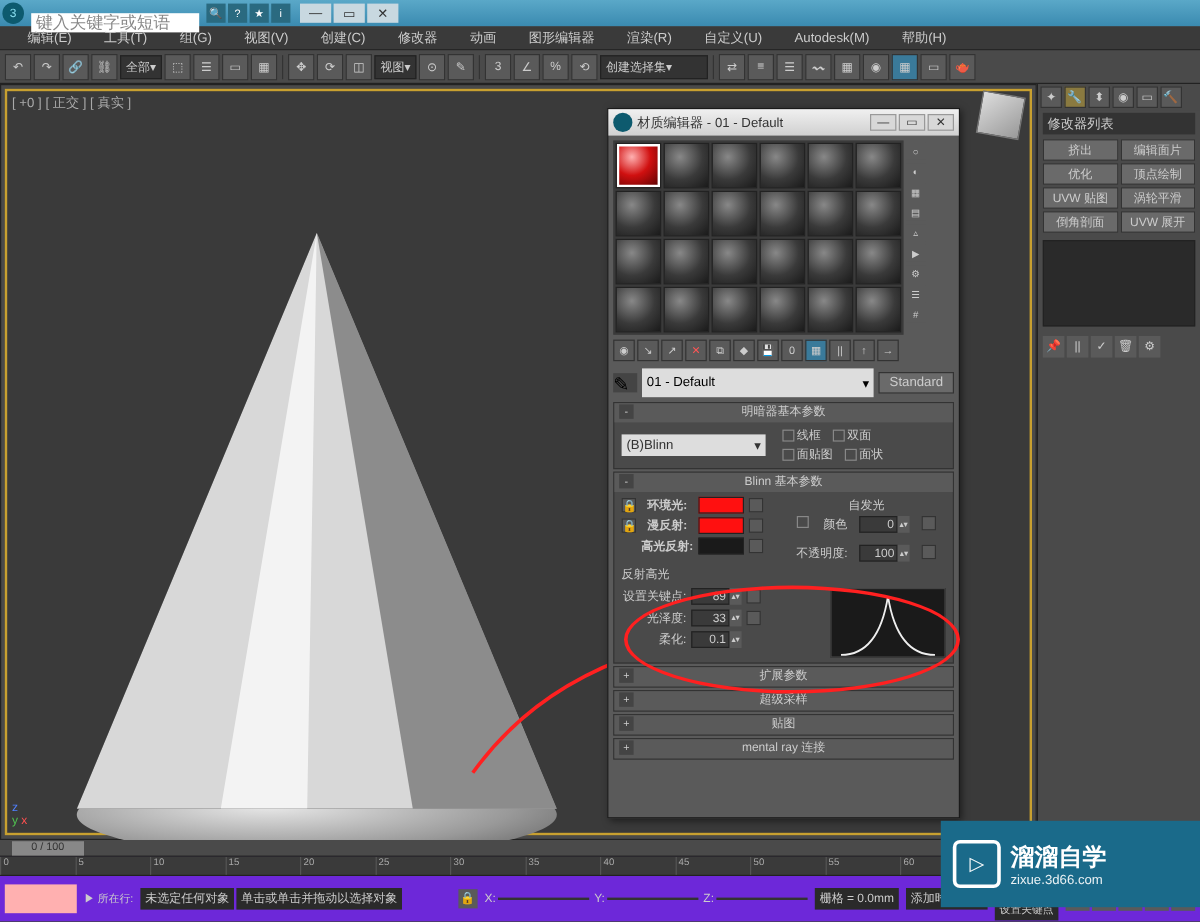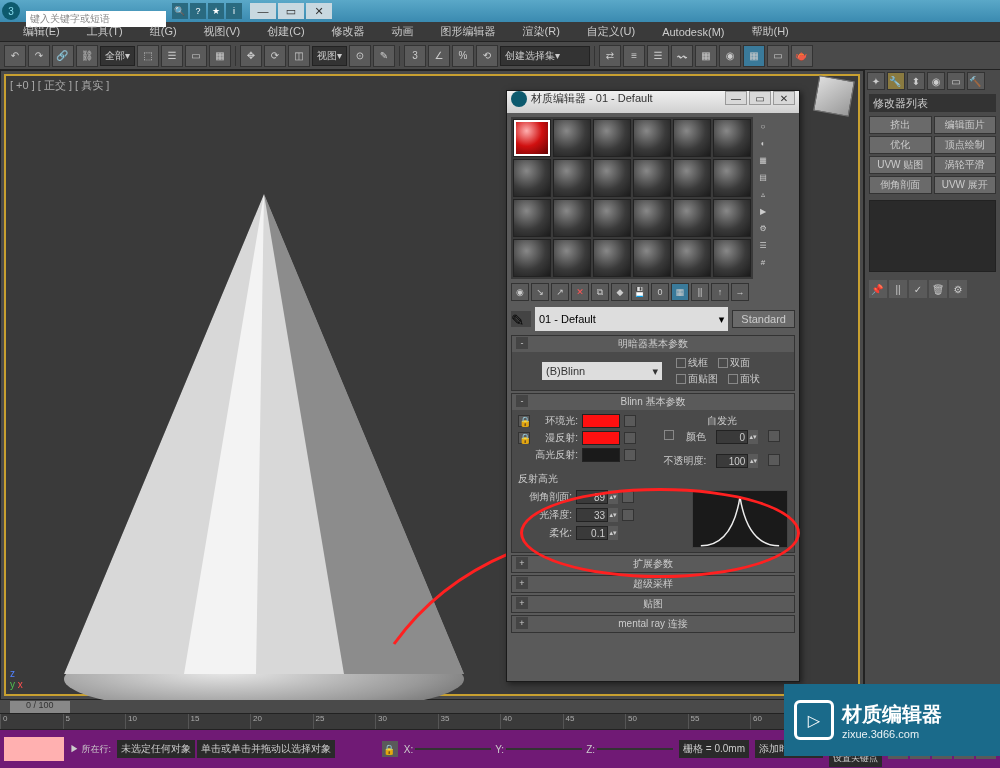--- a/index.html
+++ b/index.html
@@ -2,21 +2,21 @@
 <html><head>
 <meta charset="utf-8">
 <style>
 * { box-sizing: border-box; margin: 0; padding: 0; font-family: "Microsoft YaHei", Arial, sans-serif; }
 body { width: 1000px; height: 768px; background: #4a4a4a; overflow: hidden; position: relative; }
 
 
 .title-bar { height: 22px; background: linear-gradient(#5aa8c8, #3a8ab0); display: flex; align-items: center; padding: 0 2px; color: #fff; font-size: 11px; }
 .title-bar .logo { width: 18px; height: 18px; background: #0d5a6e; border-radius: 50%; margin-right: 6px; display:flex;align-items:center;justify-content:center;color:#8de;font-size:10px;}
 .title-bar .title-text { flex: 1; text-align: center; }
-.title-bar .search-box { width: 140px; height: 16px; background: #fff; font-size:10px; color:#888; padding:0 4px; display:flex;align-items:center;margin-top:16px;}
+.title-bar .search-box { width: 140px; height: 16px; background: #fff; font-size:14px; color:#888; padding:0 4px; display:flex;align-items:center;margin-top:16px;}
 .title-bar .tb-icons { display:flex; gap:2px; margin-left:6px;}
 .title-bar .tb-icons span { width:16px;height:16px; background:#2a6a80; font-size:9px;display:flex;align-items:center;justify-content:center;}
 .title-bar .win-controls { display:flex; gap:2px; margin-left:8px;}
 .title-bar .win-controls span { width:26px;height:16px; background:#c8d8e0;color:#333;font-size:11px;display:flex;align-items:center;justify-content:center;}
 
 
 .menu-bar { height: 20px; background: #3a3a3a; display: flex; align-items: center; padding: 0 4px; color: #ccc; font-size: 11px; gap: 4px; border-bottom:1px solid #222;}
 .menu-bar span { padding: 0 4px; margin-left: 15px; }
 
 
@@ -48,21 +48,21 @@
 .cmd-tabs span.active{background:#8a7a40;}
 .cmd-drop { margin:2px 4px; height:18px; background:#333; color:#ccc; font-size:11px; padding:0 4px; display:flex;align-items:center;}
 .cmd-btns { display:grid; grid-template-columns:1fr 1fr; gap:2px; padding:0 4px; margin-top:4px;}
 .cmd-btns button{ height:18px; background:#6a6a6a; border:1px solid #333; color:#ccc; font-size:10px;}
 .cmd-preview { margin:6px 4px; height:72px; background:#2a2a2a; border:1px solid #222;}
 .cmd-row-icons { display:flex; gap:2px; padding:2px 4px;}
 .cmd-row-icons span{width:18px;height:18px;background:#5a5a5a;font-size:10px;color:#ccc;display:flex;align-items:center;justify-content:center;}
 
 
 .mat-editor { position:absolute; left:506px; top:90px; width:294px; height:592px; background:#5a5a5a; border:1px solid #1a1a1a; box-shadow:2px 2px 6px rgba(0,0,0,0.5);}
-.mat-title { height:22px; background:linear-gradient(#f0f0f0,#d0d0d0); display:flex; padding:0 4px; font-size:11px; color:#333;}
+.mat-title { height:22px; background:linear-gradient(#f0f0f0,#d0d0d0); display:flex; align-items:center; padding:0 4px; font-size:11px; color:#333;}
 .mat-title .icon{width:16px;height:16px;background:#0d5a6e;border-radius:50%;margin-right:4px;}
 .mat-title .spacer{flex:1;}
 .mat-title .wbtn{width:22px;height:14px;background:#d8d8d8;margin-left:2px;border:1px solid #999;font-size:10px;display:flex;align-items:center;justify-content:center;}
 .mat-menu { height:18px; background:#f0f0f0; display:flex; gap:4px; padding:0 6px; font-size:11px; color:#333; align-items:center;}
 .mat-body { padding:4px; }
 .slot-area { display:flex; gap:2px;}
 .slot-grid { display:grid; grid-template-columns:repeat(6,38px); grid-template-rows:repeat(4,38px); gap:2px; background:#3a3a3a; padding:2px;}
 .slot { background:radial-gradient(circle at 35% 30%, #888 0%, #3a3a3a 55%, #1a1a1a 100%); border:1px solid #222;}
 .slot.active{ box-shadow: 0 0 0 2px #fff inset; background:radial-gradient(circle at 35% 30%, #ffb0b0 0%, #d01010 45%, #500000 100%);}
 .slot-side { width:16px; display:flex; flex-direction:column; gap:3px; padding-top:2px;}
@@ -71,48 +71,48 @@
 .mat-tool-row span{width:18px;height:18px;background:#5a5a5a;font-size:9px;color:#ccc;display:flex;align-items:center;justify-content:center;border:1px solid #333;}
 .mat-tool-row span.hl{background:#3a7a9a;}
 .mat-name-row { display:flex; gap:4px; align-items:center; padding:2px 0;}
 .mat-name-row .picker{width:20px;height:16px;background:#444;}
 .mat-name-row .field{flex:1;height:18px;background:#ddd;font-size:11px;padding:12px 4px;display:flex;align-items:center;}
 .mat-name-row .type-btn{height:18px;padding:0 8px;background:#6a6a6a;color:#ccc;font-size:11px;display:flex;align-items:center;border:1px solid #333;}
 .rollout { margin-top:2px; background:#4a4a4a; border:1px solid #333;}
 .rollout-head { height:16px; background:#5a5a5a; color:#ccc; font-size:10px; text-align:center; line-height:16px; position:relative;}
 .rollout-head .tog{position:absolute;left:4px;top:1px;width:12px;height:12px;background:#444;font-size:9px;color:#ccc;display:flex;align-items:center;justify-content:center;}
 .rollout-body { padding:4px 6px; color:#ccc; font-size:10px;}
-.shader-row { display:flex; align-items:center; gap:6px;margin-left:24px;}
+.shader-row { display:flex; align-items:center; gap:6px;}
 .shader-row .combo{height:18px;background:#ddd;color:#333;padding:0 4px;width:120px;font-size:11px;display:flex;align-items:center;}
 .chk-col { display:flex; flex-direction:column; gap:2px; margin-left:8px;}
 .chk-row { display:flex; gap:10px;}
 .chk{width:10px;height:10px;border:1px solid #888;display:inline-block;margin-right:2px;vertical-align:middle;}
 .blinn-body { display:flex; gap:6px;}
 .color-col { flex:1;}
 .color-row{display:flex;align-items:center;gap:4px;margin-bottom:3px;}
-.color-row label{width:44px;text-align:right;}
+.color-row label{width:44px;text-align:center;font-weight:bold;}
 .swatch{width:38px;height:14px;background:#ff1010;border:1px solid #222;}
 .swatch.dark{background:#1a1a1a;}
 .mini{width:12px;height:12px;background:#5a5a5a;border:1px solid #333;}
 .side-col{flex:1;}
 .spinner{display:inline-flex;align-items:center;}
 .spinner .num{width:32px;height:14px;background:#3a3a3a;color:#ccc;font-size:10px;text-align:right;padding-right:2px;line-height:14px;border:1px solid #222;}
 .spinner .arr{width:10px;height:14px;background:#5a5a5a;font-size:7px;color:#ccc;display:flex;align-items:center;justify-content:center;}
 .highlight-sec{display:flex;gap:8px;margin-top:4px;}
 .highlight-params{flex:1;}
 .h-row{display:flex;align-items:center;gap:4px;margin-bottom:4px;}
 .h-row label{width:54px;text-align:right;}
 .curve{width:96px;height:58px;background:#1a1a1a;border:1px solid #444;position:relative;}
 .curve svg{position:absolute;inset:0;}
 
 
 .red-ellipse { position:absolute; border:3px solid #ff2020; border-radius:50%; pointer-events:none;}
 
 
-.bottom { position:absolute; left:0; right:0; bottom:0; height:68px; background:#701a75;margin-top:23px;}
+.bottom { position:absolute; left:0; right:0; bottom:0; height:68px; background:#6d28d9;margin-top:23px;}
 .timeline { height:14px; background:#4a4a4a; position:relative; border-bottom:1px solid #222;}
 .timeline .slider{position:absolute;left:10px;top:1px;width:60px;height:12px;background:#888;}
 .time-ruler { height:16px; background:#3a3a3a; display:flex; font-size:8px; color:#aaa; border-bottom:1px solid #222;}
 .time-ruler span{flex:1;border-left:1px solid #555;padding-left:2px;}
 .status { height:38px; display:flex; align-items:center; gap:6px; padding:0 4px; font-size:10px; color:#ccc;}
 .status .box{background:#2a2a2a;padding:2px 4px;}
 .status .pink{background:#ffb0b0;color:#600;width:60px;height:24px;}
 .status .col{display:flex;flex-direction:row;gap:2px;flex:1;}
 .status .coord{width:76px;background:#333;padding:1px 4px;}
 .play-ctrls{display:flex;gap:2px;}
@@ -389,21 +389,21 @@
                   <span class="arr">▴▾</span>
                 </span>
                 <span class="mini"></span>
               </div>
           </div>
         </div>
         <div style="margin-top:4px">反射高光</div>
         <div class="highlight-sec">
           <div class="highlight-params">
             <div class="h-row">
-                <label>倒角剖面:</label>
+                <label>设置关键点:</label>
                 <span class="spinner">
                   <span class="num">89</span>
                   <span class="arr">▴▾</span>
                 </span>
                 <span class="mini"></span>
               </div>
             <div class="h-row">
                 <label>光泽度:</label>
                 <span class="spinner">
                   <span class="num">33</span>
@@ -504,16 +504,16 @@
       <span></span>
       <span></span>
       <span></span>
     </div>
   </div>
 </div>
 
 <div class="watermark">
   <div class="wlogo">▷</div>
   <div class="wtext">
-    <span class="big">材质编辑器</span>
+    <span class="big">溜溜自学</span>
     <span class="small">zixue.3d66.com</span>
   </div>
 </div>
 
 </body></html>

